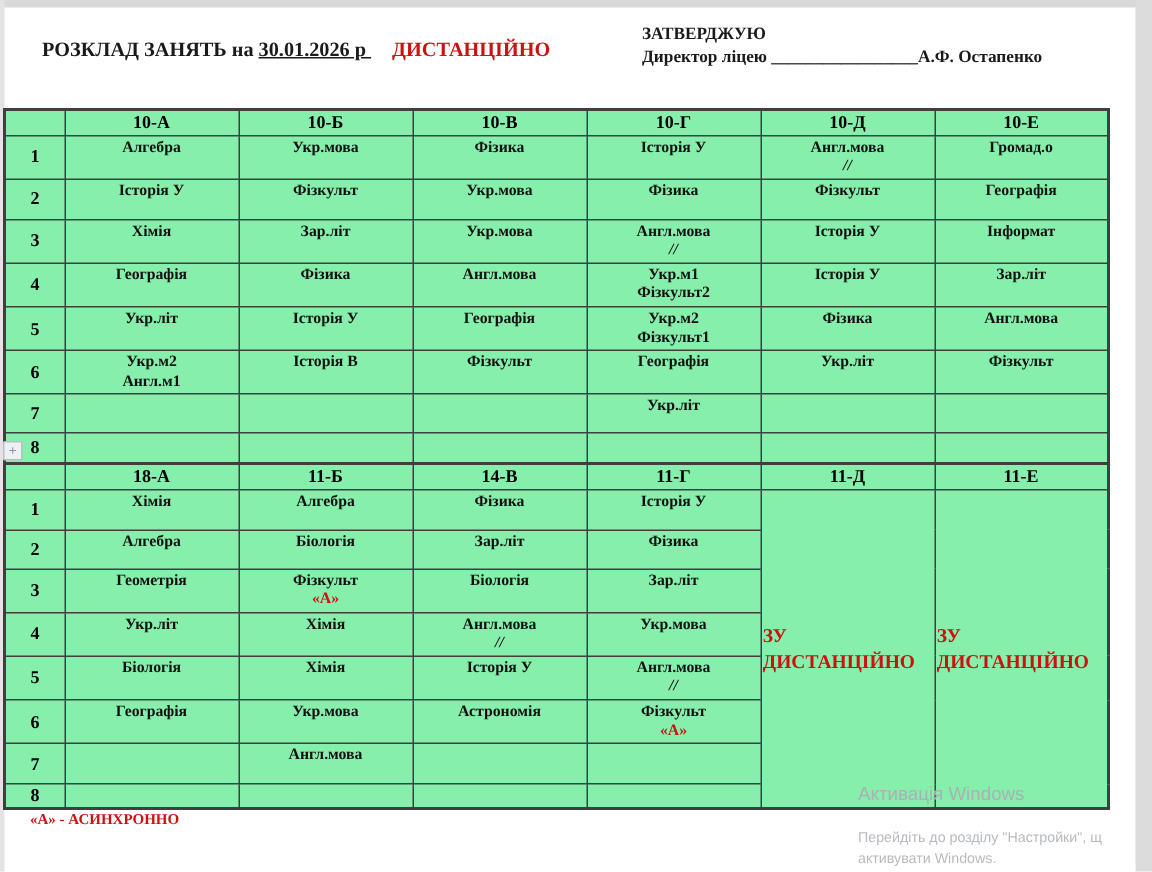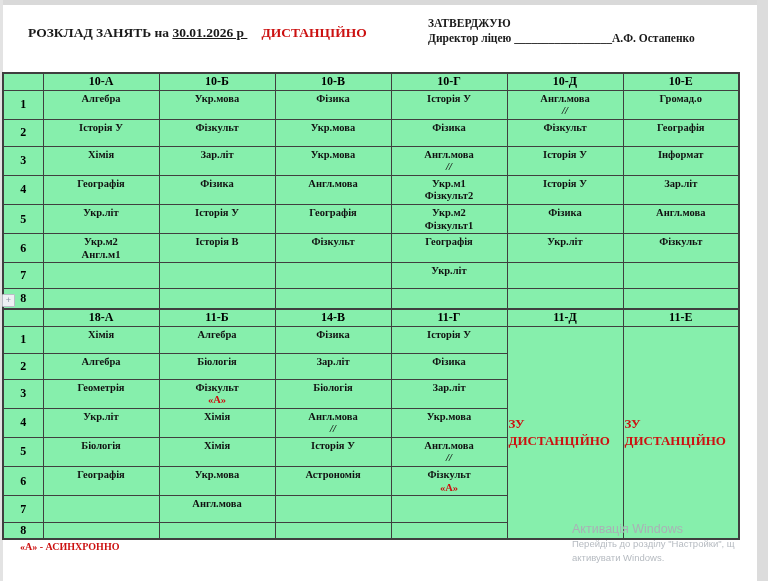--- a/index.html
+++ b/index.html
@@ -32,21 +32,21 @@
 
   #plus-handle{
     position:absolute;left:2px;top:294px;width:11px;height:11px;
     border:1px solid #b9bec6;background:#eef1f4;color:#8a93a0;
     font:9px/10px "Liberation Sans",sans-serif;text-align:center;border-radius:1px;
   }
 
   #footnote{position:absolute;left:20px;top:541px;font-size:10px;font-weight:bold;color:#cc1111;white-space:nowrap;}
 
   #watermark{position:absolute;left:572px;top:522px;width:190px;font-family:"Liberation Sans","DejaVu Sans",sans-serif;color:#aab0b6;overflow:hidden;}
-  #watermark .wm-title{font-size:12.5px;margin-bottom:1px;}
+  #watermark .wm-title{font-size:12.5px;margin-bottom:16px;}
   #watermark .wm-line{font-size:9.5px;line-height:1.45;color:#b6bbc1;white-space:nowrap;}
 </style>
 </head>
 <body>
 
 <div id="edge-top" class="edge"></div>
 <div id="edge-left" class="edge"></div>
 <div id="edge-right" class="edge"></div>
 
 <div id="doc-title"><span>РОЗКЛАД  ЗАНЯТЬ на </span><span class="date">30.01.2026 р </span><span class="mode">ДИСТАНЦІЙНО</span></div>

